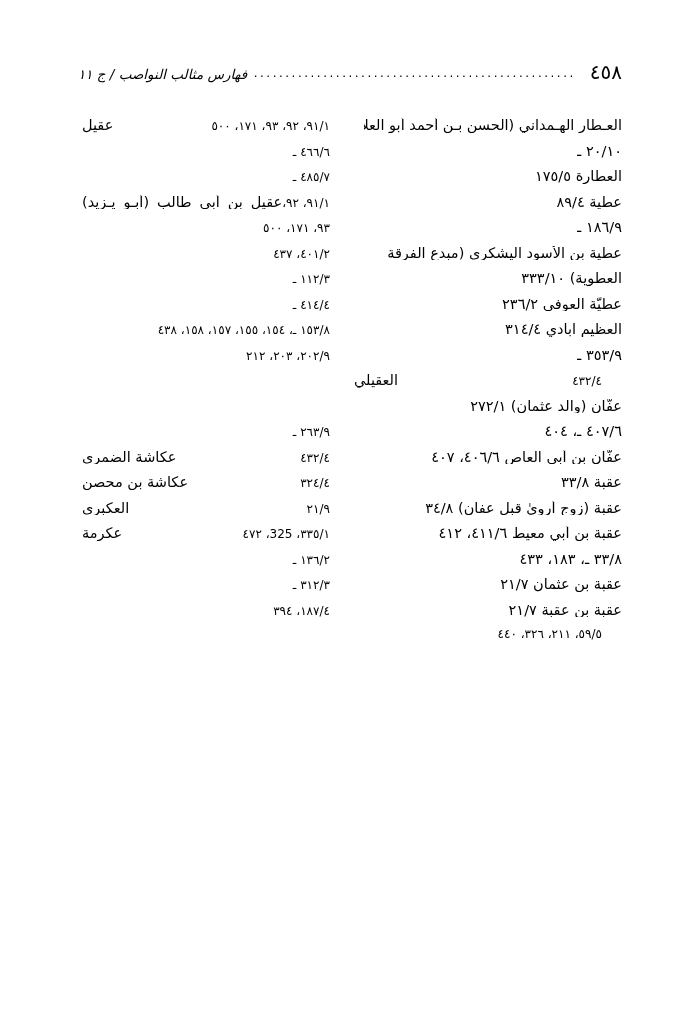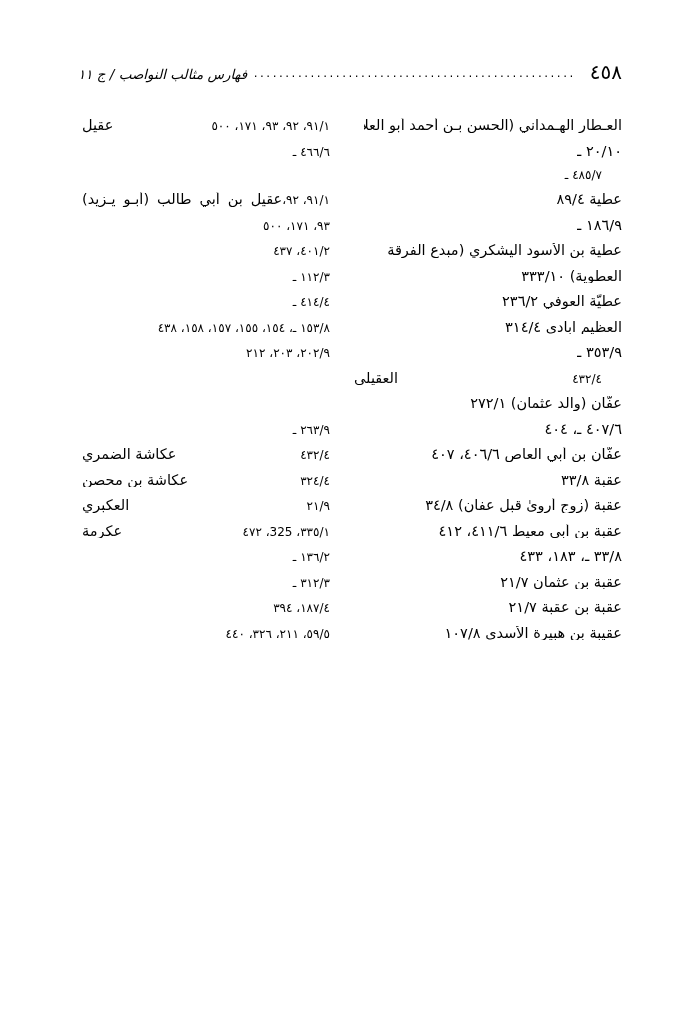--- a/index.html
+++ b/index.html
@@ -120,20 +120,23 @@
     <div class="row">
       <div class="col right">
         <span class="entry-name">٢٠/١٠ ـ</span>
       </div>
       <div class="col left">
         <span class="entry-pages">٤٦٦/٦ ـ</span>
       </div>
     </div>
 
     <div class="row">
+      <div class="col right">
+        <span class="entry-name">العطارة ١٧٥/٥</span>
+      </div>
       <div class="col left">
         <span class="entry-pages">٤٨٥/٧ ـ</span>
       </div>
     </div>
 
     <div class="row">
       <div class="col right">
         <span class="entry-name">عطية ٨٩/٤</span>
       </div>
       <div class="col left justify">
@@ -279,23 +282,20 @@
     <div class="row">
       <div class="col right">
         <span class="entry-name">عقبة بن عقبة ٢١/٧</span>
       </div>
       <div class="col left">
         <span class="entry-pages">١٨٧/٤، ٣٩٤</span>
       </div>
     </div>
 
     <div class="row">
-      <div class="col right">
-        <span class="entry-name">عقيبة بن هبيرة الأسدي ١٠٧/٨</span>
-      </div>
       <div class="col left">
         <span class="entry-pages">٥٩/٥، ٢١١، ٣٢٦، ٤٤٠</span>
       </div>
     </div>
 
 
   </div>
 </div>
 
 </body></html>

